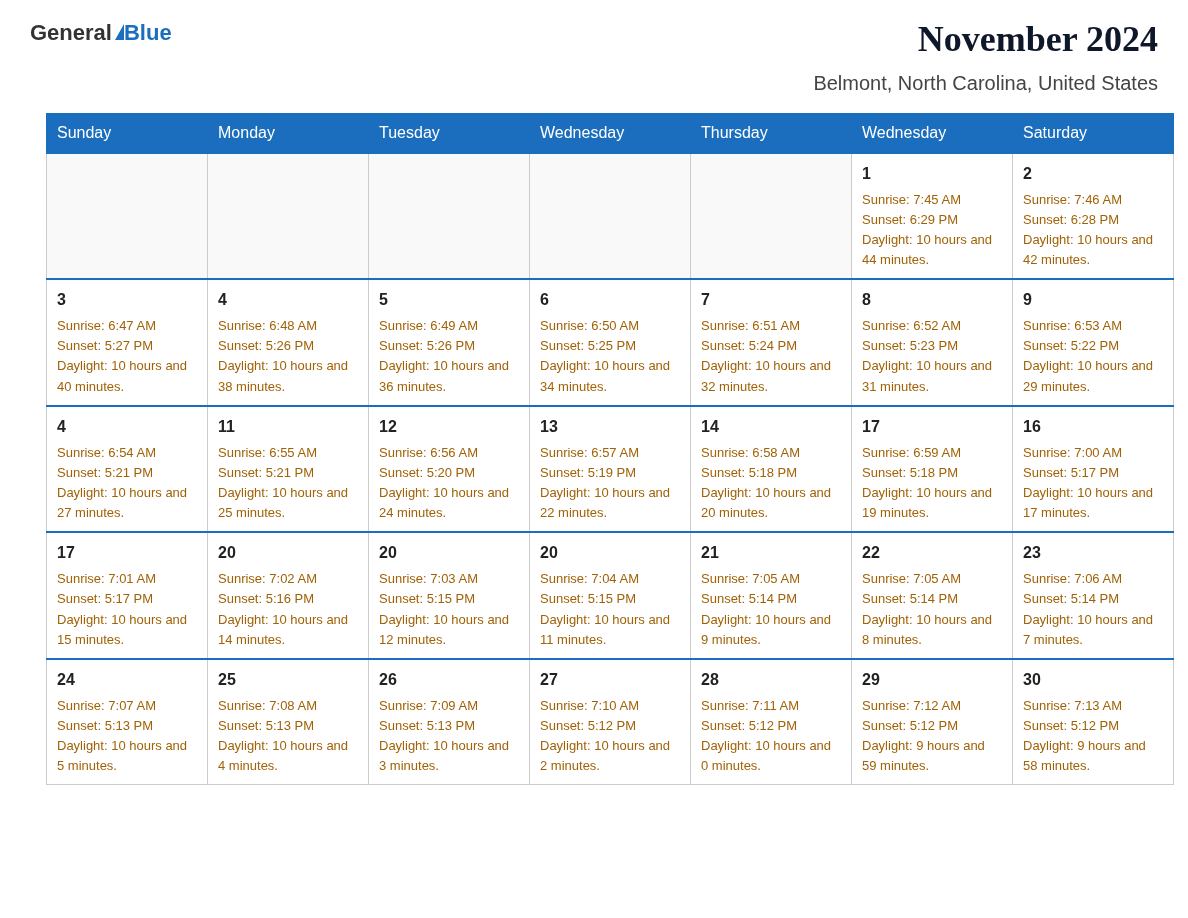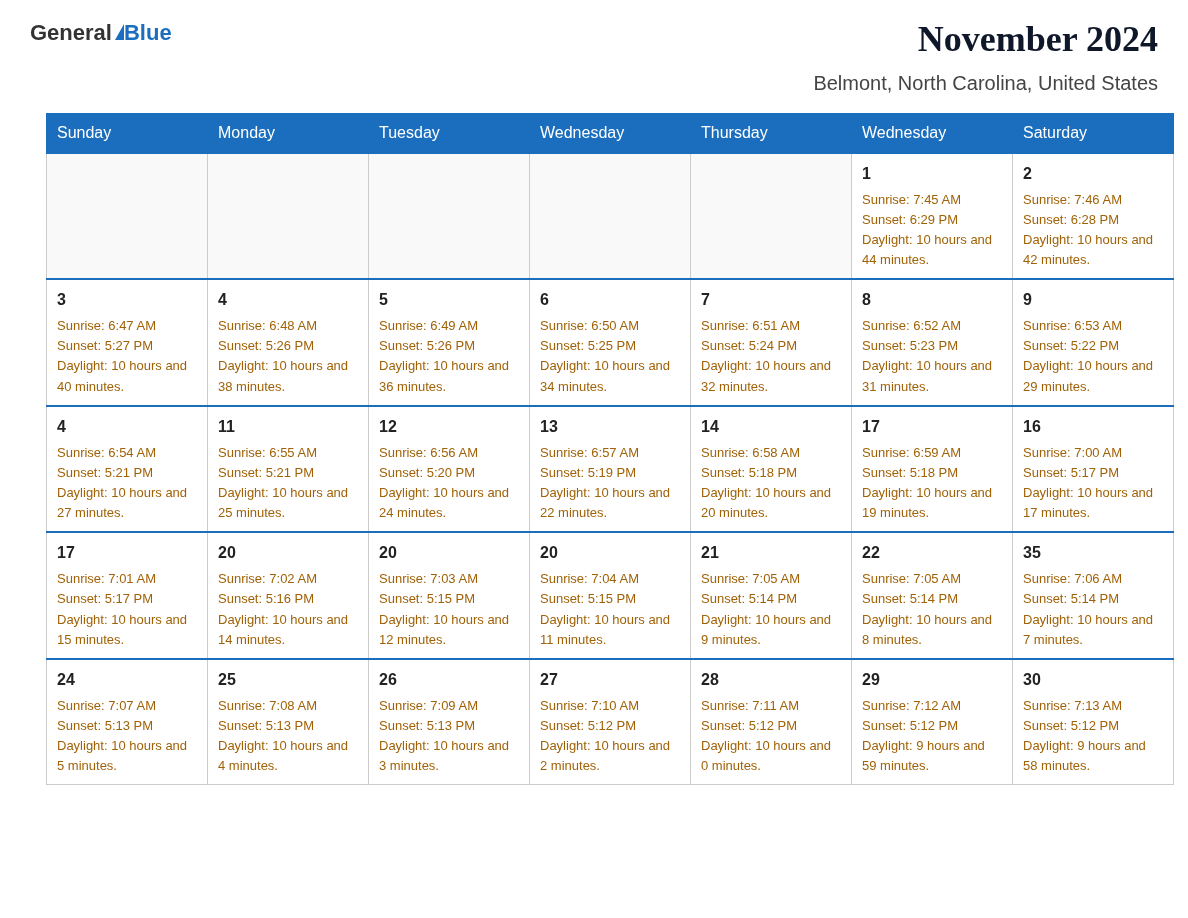--- a/index.html
+++ b/index.html
@@ -230,21 +230,21 @@
         </td>
         <td>
           <span class="day-number">21</span>
           <div class="day-info">Sunrise: 7:05 AM<br>Sunset: 5:14 PM<br>Daylight: 10 hours and 9 minutes.</div>
         </td>
         <td>
           <span class="day-number">22</span>
           <div class="day-info">Sunrise: 7:05 AM<br>Sunset: 5:14 PM<br>Daylight: 10 hours and 8 minutes.</div>
         </td>
         <td>
-          <span class="day-number">35</span>
+          <span class="day-number">23</span>
           <div class="day-info">Sunrise: 7:06 AM<br>Sunset: 5:14 PM<br>Daylight: 10 hours and 7 minutes.</div>
         </td>
       </tr>
       <tr class="week-row">
         <td>
           <span class="day-number">24</span>
           <div class="day-info">Sunrise: 7:07 AM<br>Sunset: 5:13 PM<br>Daylight: 10 hours and 5 minutes.</div>
         </td>
         <td>
           <span class="day-number">25</span>

